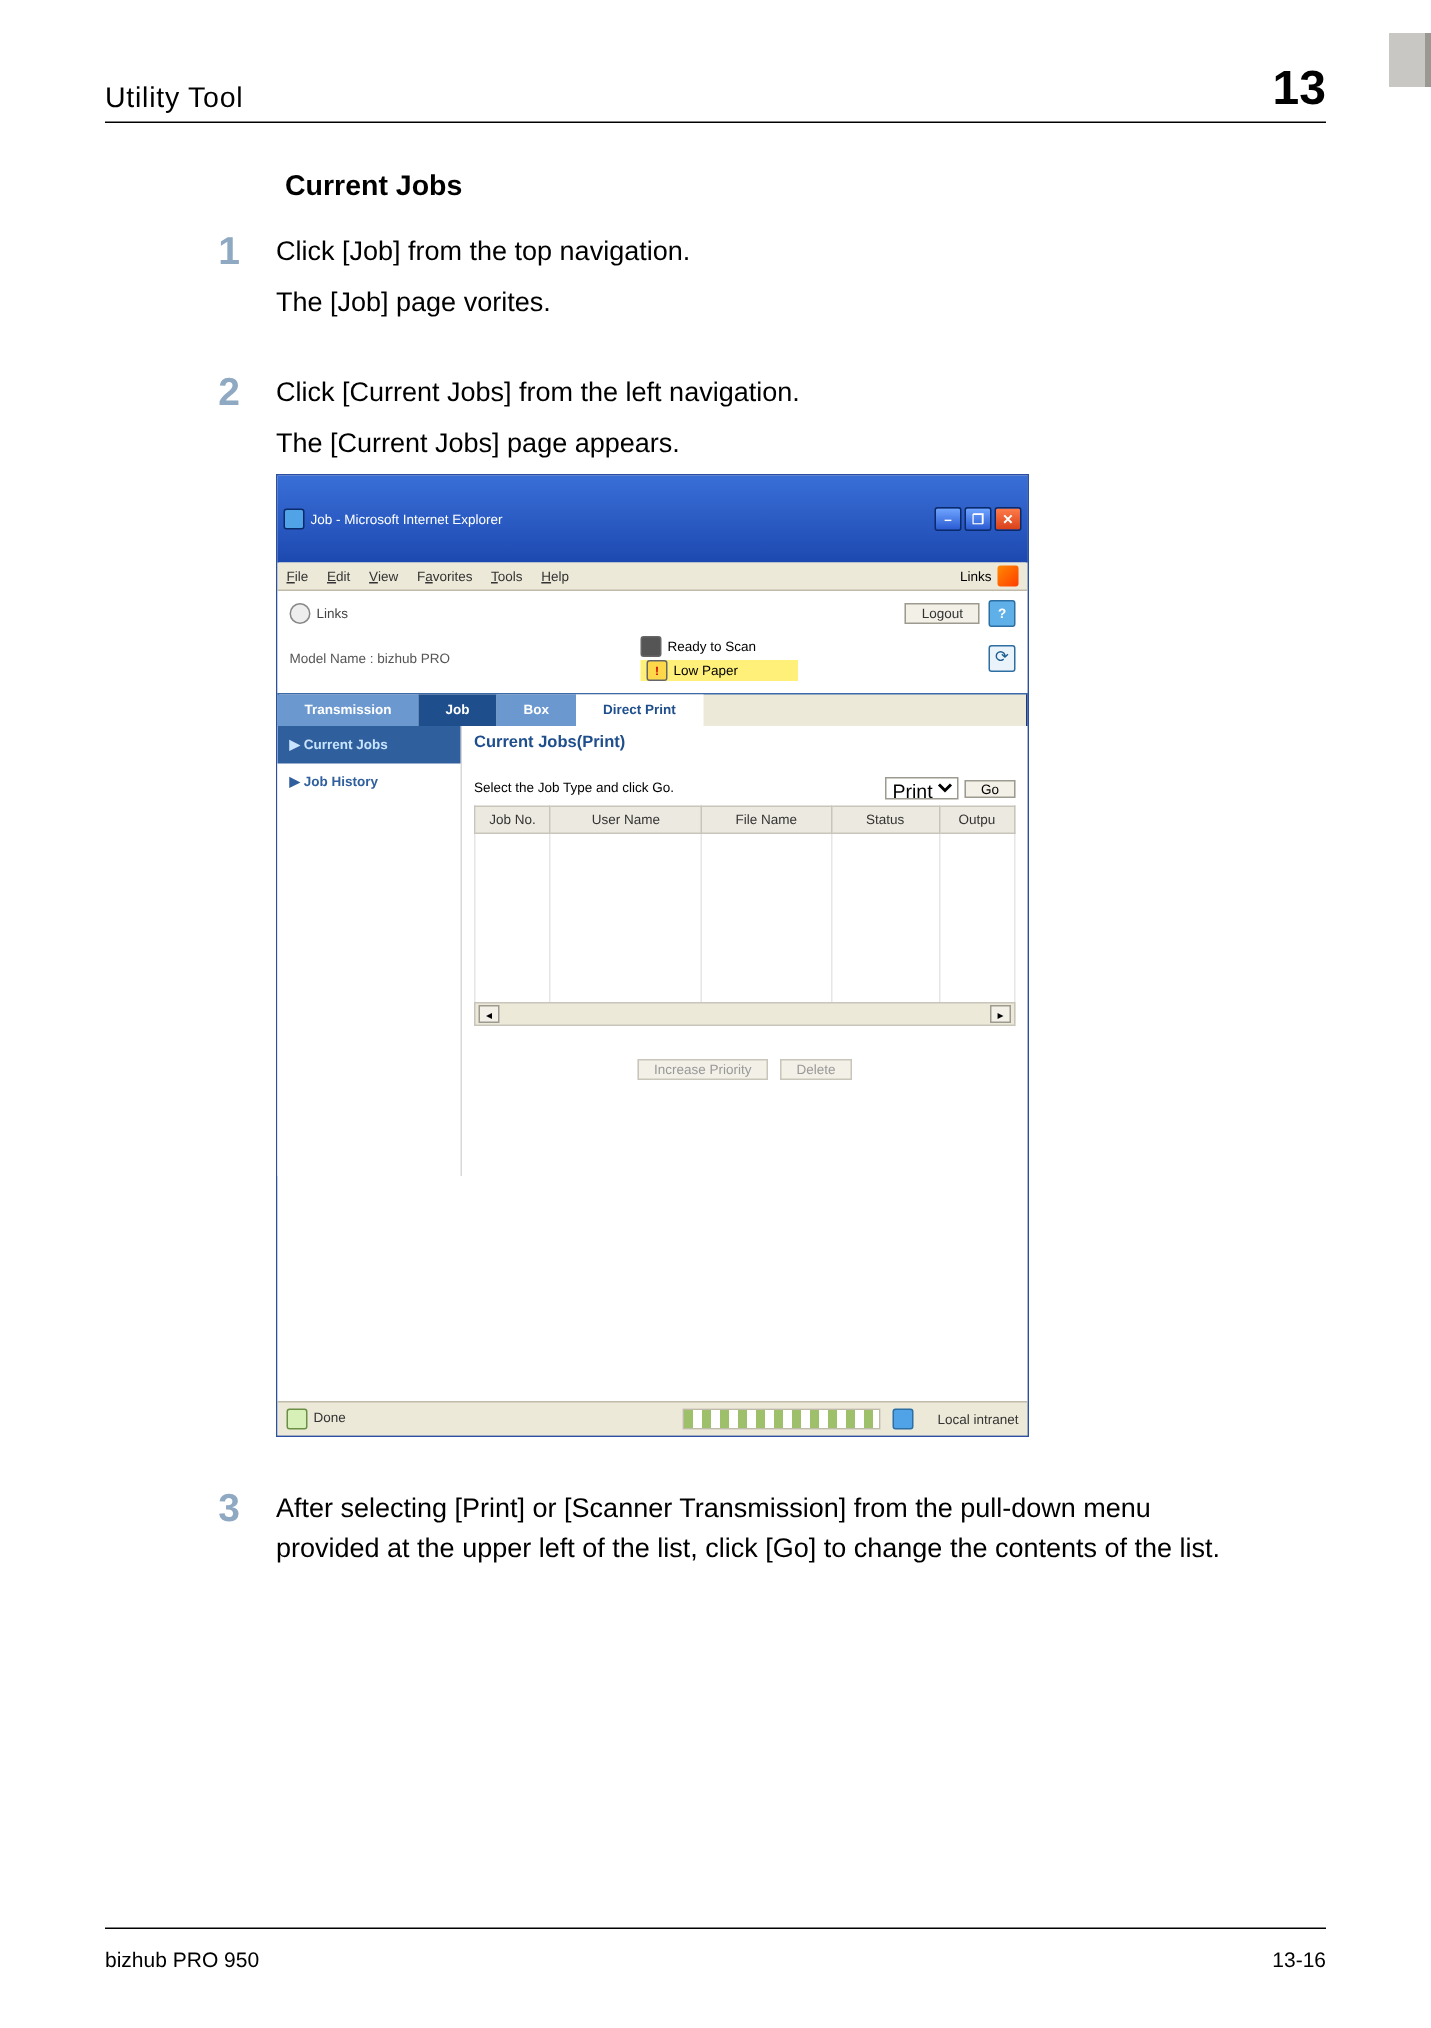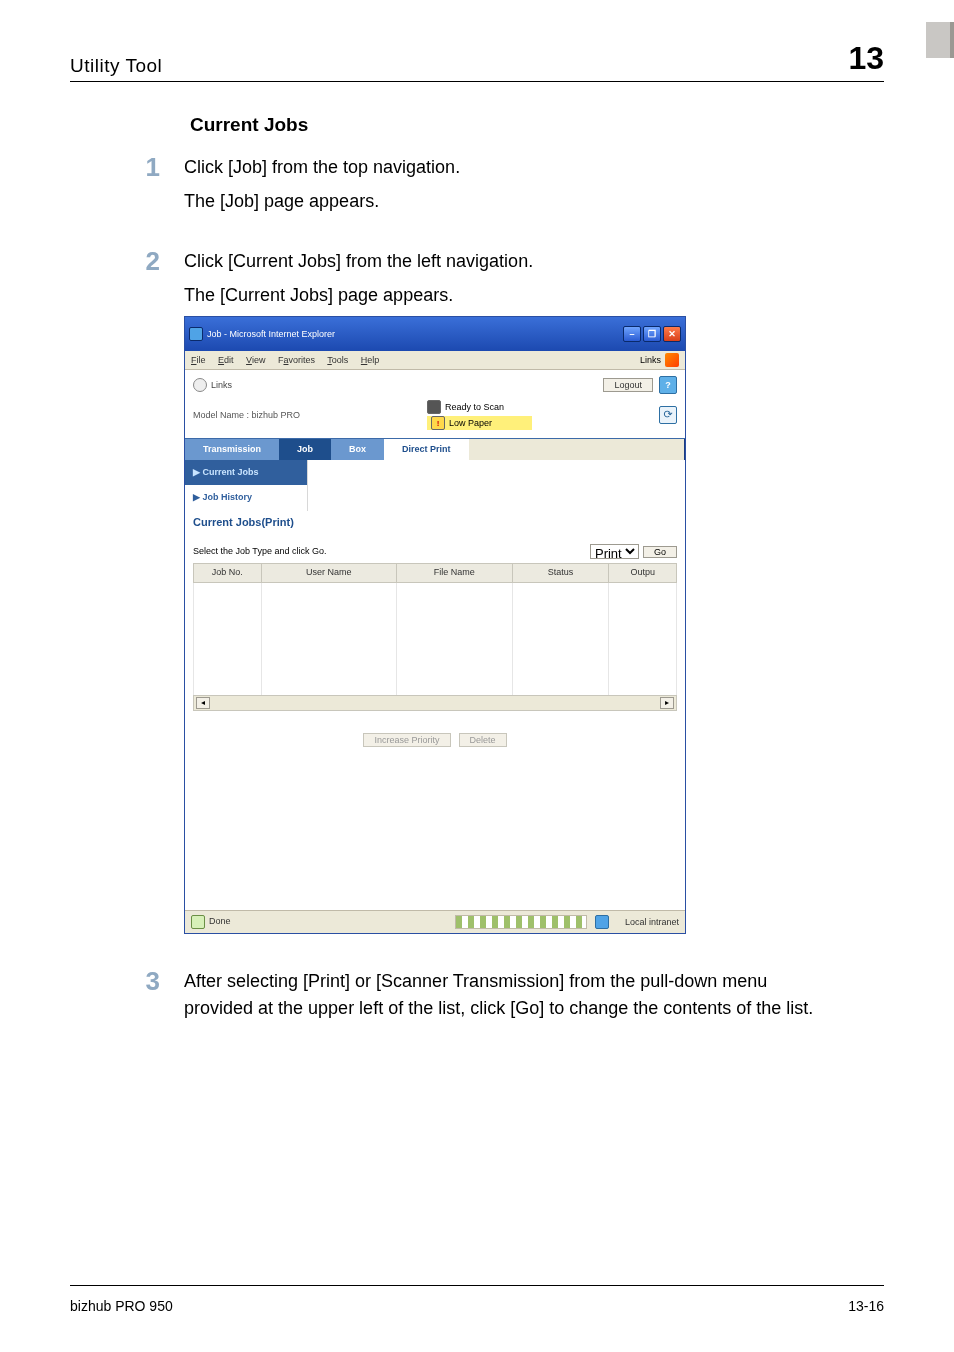--- a/index.html
+++ b/index.html
@@ -15,21 +15,21 @@
   h3.section{font-size:19px;font-weight:700;margin:32px 0 18px 120px;}
   ol.steps{list-style:none;padding:0;margin:0;}
   ol.steps>li{display:flex;gap:24px;margin-bottom:26px;}
   .step-num{font-size:26px;font-weight:700;color:#8fa9c2;width:90px;text-align:right;flex-shrink:0;line-height:1;}
   .step-body{font-size:18px;line-height:1.45;color:#000;max-width:640px;}
   .step-body p{margin:0 0 8px 0;}
 
   
   .shot-wrap{margin:8px 0 8px 0;}
   .ie-window{width:500px;margin:0 auto;border:1px solid #2a4fa3;box-shadow:0 0 0 1px #1c3c80 inset;font-size:9px;font-family:Tahoma,Arial,sans-serif;background:#ece9d8;}
-  .ie-titlebar{background:linear-gradient(#3a6fd8,#1c49b0);color:#fff;display:flex;align-items:center;justify-content:space-between;padding:8px 4px;height:18px;}
+  .ie-titlebar{background:linear-gradient(#3a6fd8,#1c49b0);color:#fff;display:flex;align-items:center;justify-content:space-between;padding:20px 4px;height:18px;}
   .ie-titlebar .left{display:flex;align-items:center;gap:4px;}
   .ie-title-icon{width:12px;height:12px;background:#4fa3e6;border:1px solid #0a2a6b;border-radius:2px;}
   .winbtns{display:flex;gap:2px;}
   .winbtn{width:16px;height:14px;border:1px solid #0a2a6b;background:linear-gradient(#6fa4ff,#2a5bd2);color:#fff;display:flex;align-items:center;justify-content:center;font-size:9px;font-weight:700;border-radius:2px;}
   .winbtn.close{background:linear-gradient(#ff7b4a,#d8401a);}
   .ie-menubar{background:#ece9d8;display:flex;align-items:center;justify-content:space-between;padding:2px 6px;border-bottom:1px solid #c0baa8;}
   .ie-menubar .menus span{margin-right:10px;color:#333;}
   .ie-menubar .menus span u{text-decoration:underline;}
   .ie-links{display:flex;align-items:center;gap:4px;}
   .ie-flag{width:14px;height:14px;background:linear-gradient(135deg,#ff8a00,#ff3d00);border-radius:2px;}
@@ -49,21 +49,21 @@
   .status-icon.warn{background:#ffd84a;position:relative;}
   .status-icon.warn::after{content:"!";position:absolute;inset:0;display:flex;align-items:center;justify-content:center;color:#c00;font-size:8px;font-weight:700;}
   .low-paper{background:#fff07a;padding:0 40px 0 4px;}
   .refresh-icon{width:16px;height:16px;border:1px solid #2d6fa3;border-radius:2px;display:inline-flex;align-items:center;justify-content:center;color:#1d5d93;font-size:11px;background:#eaf3fa;}
   .tabbar{display:flex;border-top:1px solid #3c6aa8;}
   .tab{flex:0 0 auto;padding:4px 18px;color:#fff;font-weight:700;text-align:center;}
   .tab.info{background:#6b98cf;}
   .tab.active{background:#1e4e8c;}
   .tab.plain{background:#6b98cf;}
 
-  .app-body{display:flex;background:#fff;min-height:300px;flex-direction:column;}
+  .app-body{display:flex;background:#fff;min-height:300px;}
   .sidebar{width:122px;background:#fff;border-right:1px solid #d8d8d8;}
   .side-item{padding:6px 8px;font-size:9px;font-weight:700;}
   .side-item.current{background:#305f9d;color:#c8e4ff;}
   .side-item a{color:#305f9d;text-decoration:none;}
 
   .content{flex:1;padding:4px 8px 10px 8px;}
   .content-title{color:#1e4e8c;font-weight:700;font-size:11px;}
   .select-row{display:flex;align-items:center;justify-content:space-between;margin:14px 0 4px 0;gap:12px;}
   .select-row select{font-size:13px;border:1px solid #9d9a90;background:#fff;height:15px;}
   .go-btn{font-size:9px;padding:0 10px;border:1px solid #9d9a90;background:#f3f0e7;}
@@ -99,21 +99,21 @@
 </div>
 <hr class="rule">
 
 <h3 class="section">Current Jobs</h3>
 
 <ol class="steps">
   <li>
     <div class="step-num">1</div>
     <div class="step-body">
       <p>Click [Job] from the top navigation.</p>
-      <p>The [Job] page appears.</p>
+      <p>The [Job] page vorites.</p>
     </div>
   </li>
 
   <li>
     <div class="step-num">2</div>
     <div class="step-body">
       <p>Click [Current Jobs] from the left navigation.</p>
       <p>The [Current Jobs] page appears.</p>
       <div class="shot-wrap">
 

